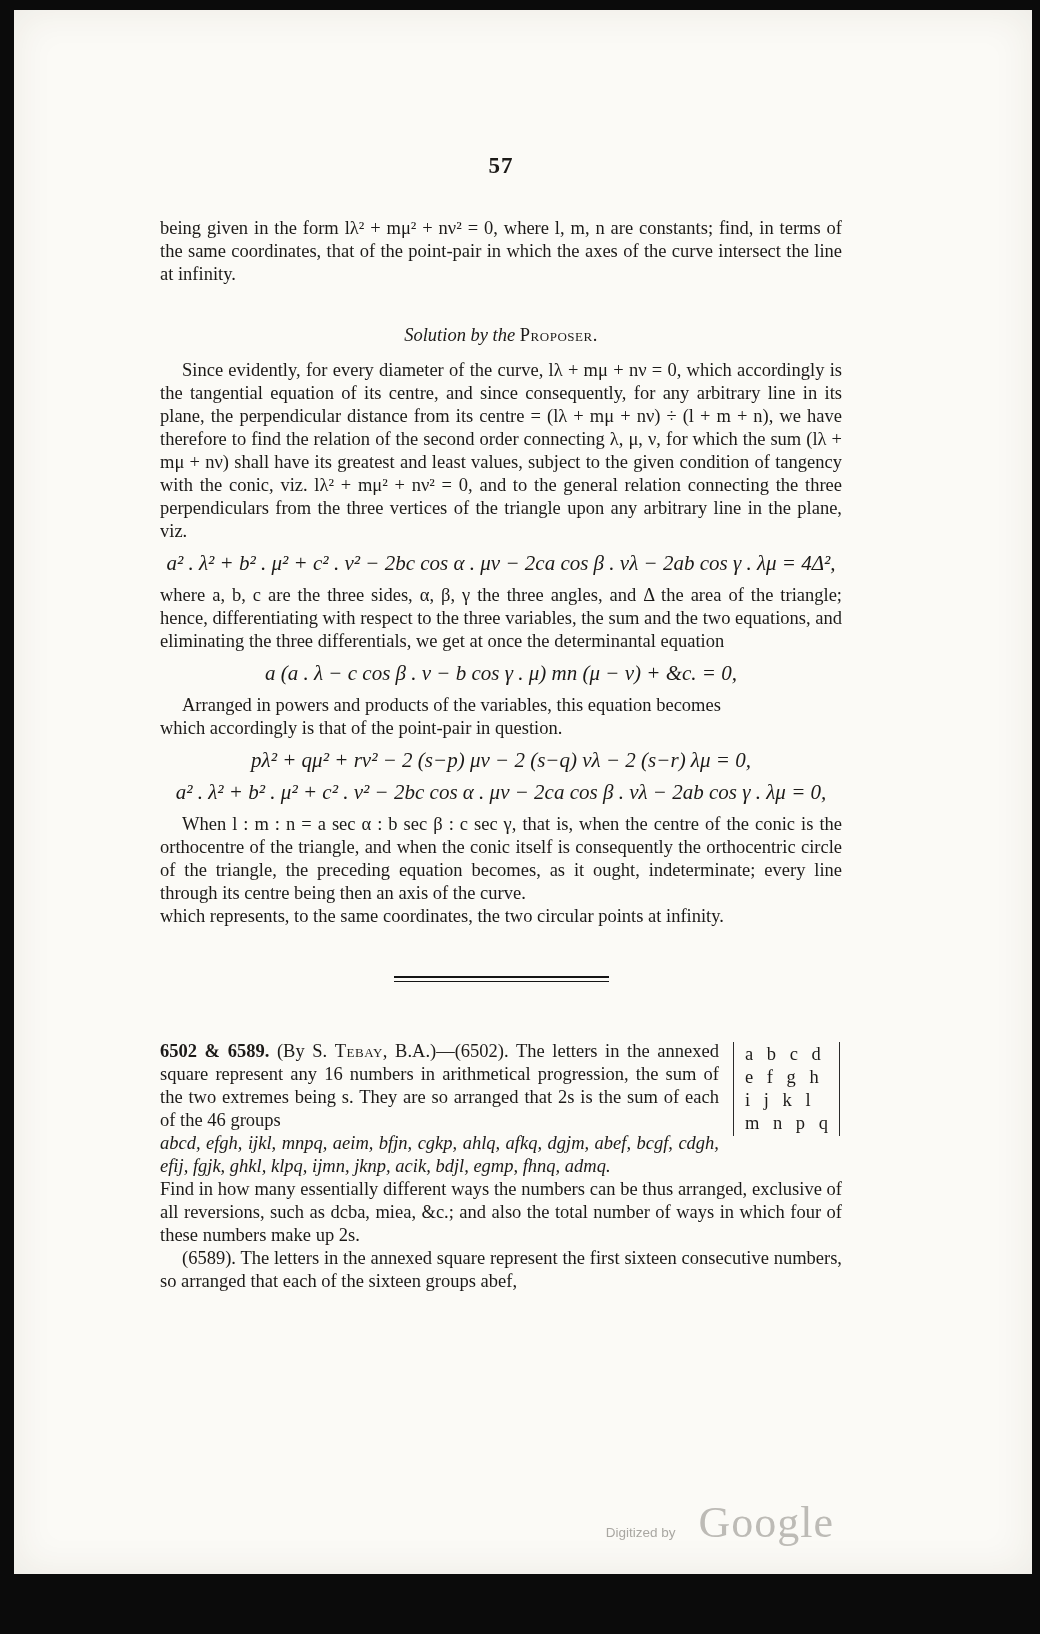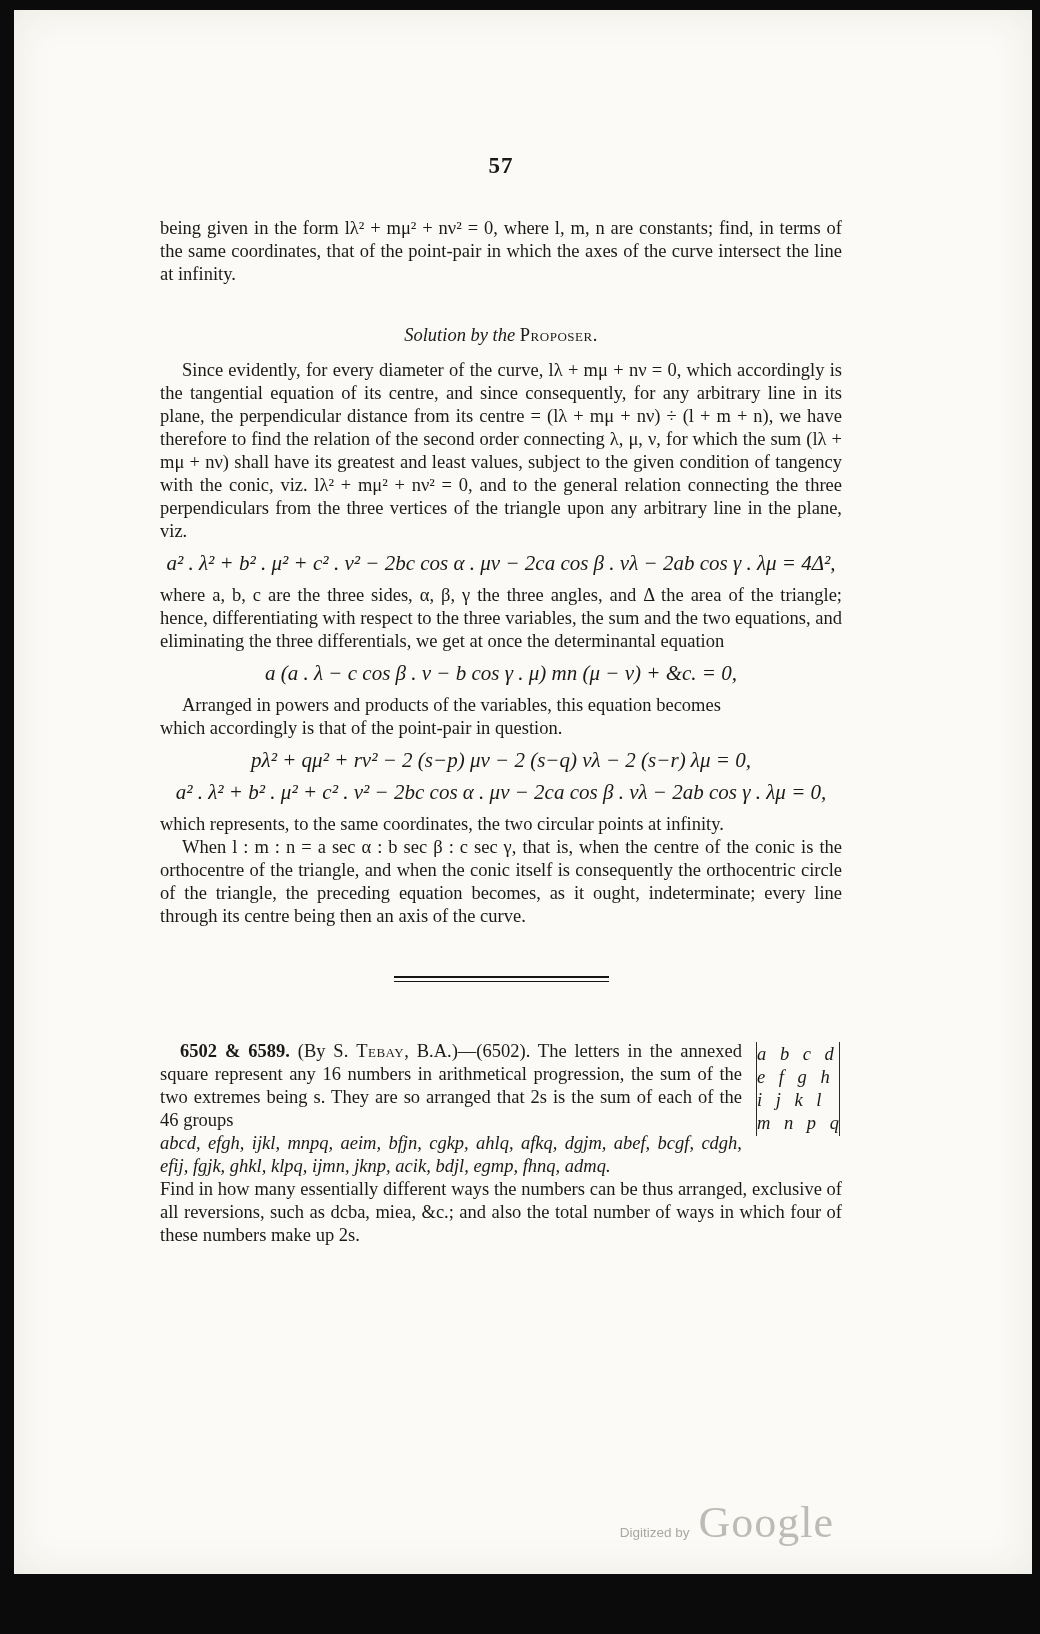--- a/index.html
+++ b/index.html
@@ -45,40 +45,39 @@
     margin:9px 0;
   }
   .divider{
     width:215px;
     height:3px;
     margin:48px auto 58px auto;
     border-top:2.5px solid #141414;
     border-bottom:1.5px solid #141414;
   }
   .problem{text-align:justify;}
-  .problem .num{font-weight:bold;margin-left:20px;}
+  .problem .num{font-weight:bold;}
   .square{
     float:right;
     height:92px;
     margin:2px 2px 20px 14px;
-    padding:1px 0;
+    padding:1px 11px;
     border-left:1.6px solid #2a2a2a;
     border-right:1.6px solid #2a2a2a;
-    font-style:italic;
     line-height:23px;
     word-spacing:9px;
   }
   .groups{font-style:italic;text-align:justify;}
   .watermark{
     position:absolute;
     right:198px;
     bottom:26px;
     display:flex;
     align-items:baseline;
-    gap:9px;
+    gap:23px;
   }
   .wm-by{font-size:13.5px;color:#a9a7a2;font-family:"Liberation Sans",sans-serif;}
   .wm-logo{font-size:44px;color:#bdbbb6;letter-spacing:1px;}
 </style>
 </head>
 <body>
 
 <div class="scan">
   <div class="page">
     <div class="content">
@@ -98,39 +97,40 @@
       <div class="eq">a (a . λ − c cos β . ν − b cos γ . μ) mn (μ − ν) + &amp;c. = 0,</div>
 
       <div class="para ind">Arranged in powers and products of the variables, this equation becomes</div>
       <div class="para">which accordingly is that of the point-pair in question.</div>
 
       <div class="eq">pλ² + qμ² + rν² − 2 (s−p) μν − 2 (s−q) νλ − 2 (s−r) λμ = 0,</div>
 
 
       <div class="eq">a² . λ² + b² . μ² + c² . ν² − 2bc cos α . μν − 2ca cos β . νλ − 2ab cos γ . λμ = 0,</div>
 
+      <div class="para ind">When l : m : n = a sec α : b sec β : c sec γ, that is, when the centre of the conic is the orthocentre of the triangle, and when the conic itself is consequently the orthocentric circle of the triangle, the preceding equation becomes, as it ought, indeterminate; every line through its centre being then an axis of the curve.</div>
       <div class="para">which represents, to the same coordinates, the two circular points at infinity.</div>
-      <div class="para ind">When l : m : n = a sec α : b sec β : c sec γ, that is, when the centre of the conic is the orthocentre of the triangle, and when the conic itself is consequently the orthocentric circle of the triangle, the preceding equation becomes, as it ought, indeterminate; every line through its centre being then an axis of the curve.</div>
 
       <div class="divider"></div>
 
       <div class="problem">
         <div class="square">
           <div>a b c d</div>
           <div>e f g h</div>
           <div>i j k l</div>
           <div>m n p q</div>
         </div>
         <span class="num">6502 &amp; 6589.</span><span>  (By S. </span><span class="sc">Tebay</span><span>, B.A.)—(6502).  </span><span>The letters in the annexed square represent any 16 numbers in arithmetical progression, the sum of the two extremes being s.  They are so arranged that 2s is the sum of each of the 46 groups</span>
       </div>
 
       <div class="groups">abcd, efgh, ijkl, mnpq, aeim, bfjn, cgkp, ahlq, afkq, dgjm, abef, bcgf, cdgh, efij, fgjk, ghkl, klpq, ijmn, jknp, acik, bdjl, egmp, fhnq, admq.</div>
 
       <div class="para">Find in how many essentially different ways the numbers can be thus arranged, exclusive of all reversions, such as dcba, miea, &amp;c.; and also the total number of ways in which four of these numbers make up 2s.</div>
 
+      <div class="para ind">(6589).  The letters in the annexed square represent the first sixteen consecutive numbers, so arranged that each of the sixteen groups abef,</div>
 
     </div>
 
     <div class="watermark">
       <span class="wm-by">Digitized by</span>
       <span class="wm-logo">Google</span>
     </div>
   </div>
 </div>
 

